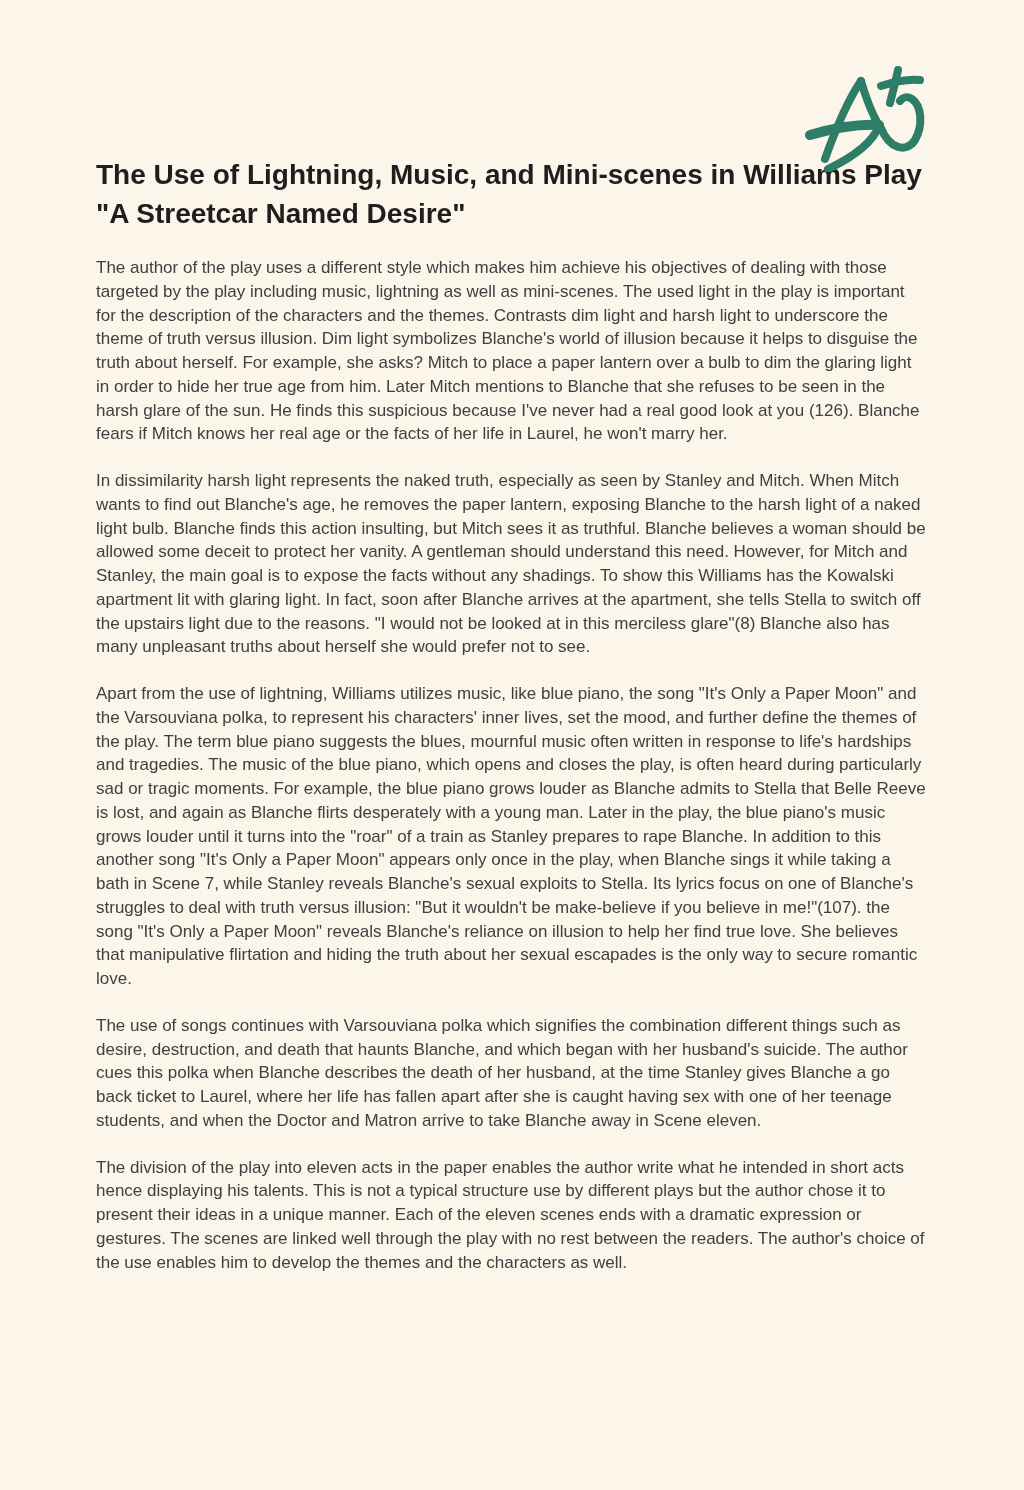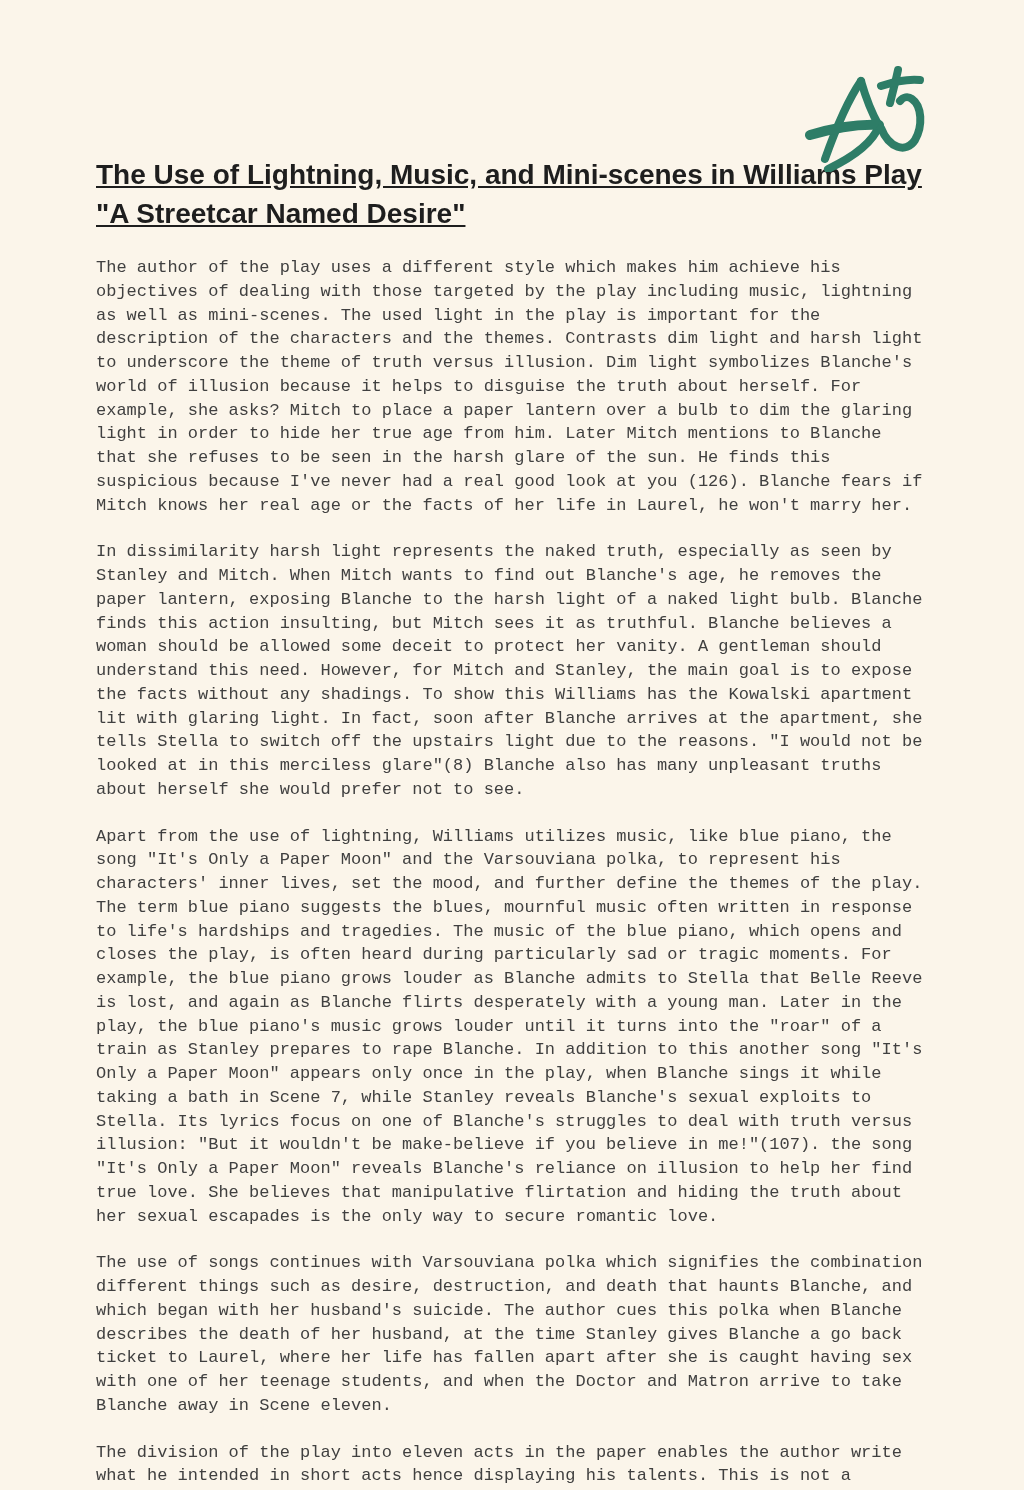--- a/index.html
+++ b/index.html
@@ -48,29 +48,27 @@
     right: -8px;
     width: 132px;
     height: 116px;
   }
   .essay-title {
     margin: 95px 0 0 0;
     font-size: 28px;
     line-height: 38.5px;
     font-weight: bold;
     color: #1e1e1e;
-    text-decoration: underline;
   }
   .essay-body p {
     margin: 23px 0;
     font-size: 17px;
     line-height: 23.75px;
     color: #404040;
     overflow-wrap: anywhere;
-    font-family: Liberation Mono, monospace;
   }
   .essay-body { margin-top: 19px; }
 </style>
 </head>
 <body>
 
 <div class="page">
 
   <header>
 

